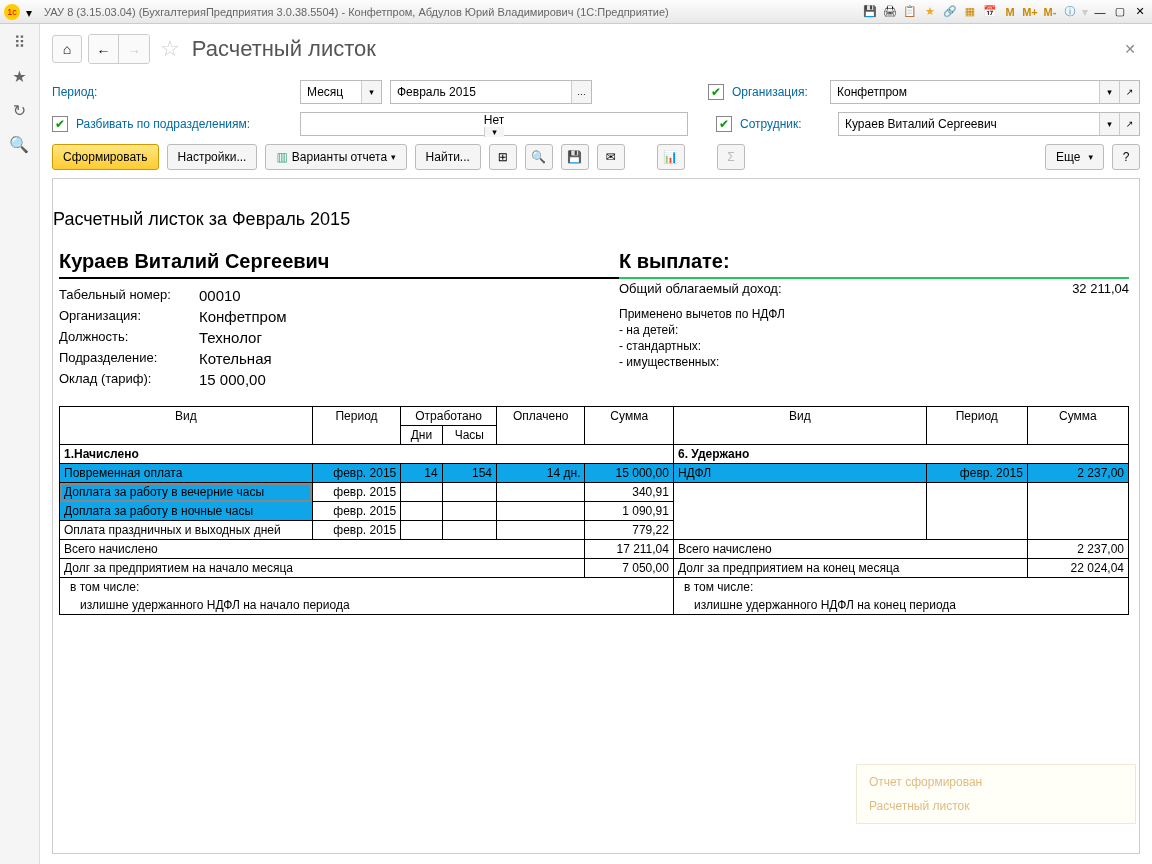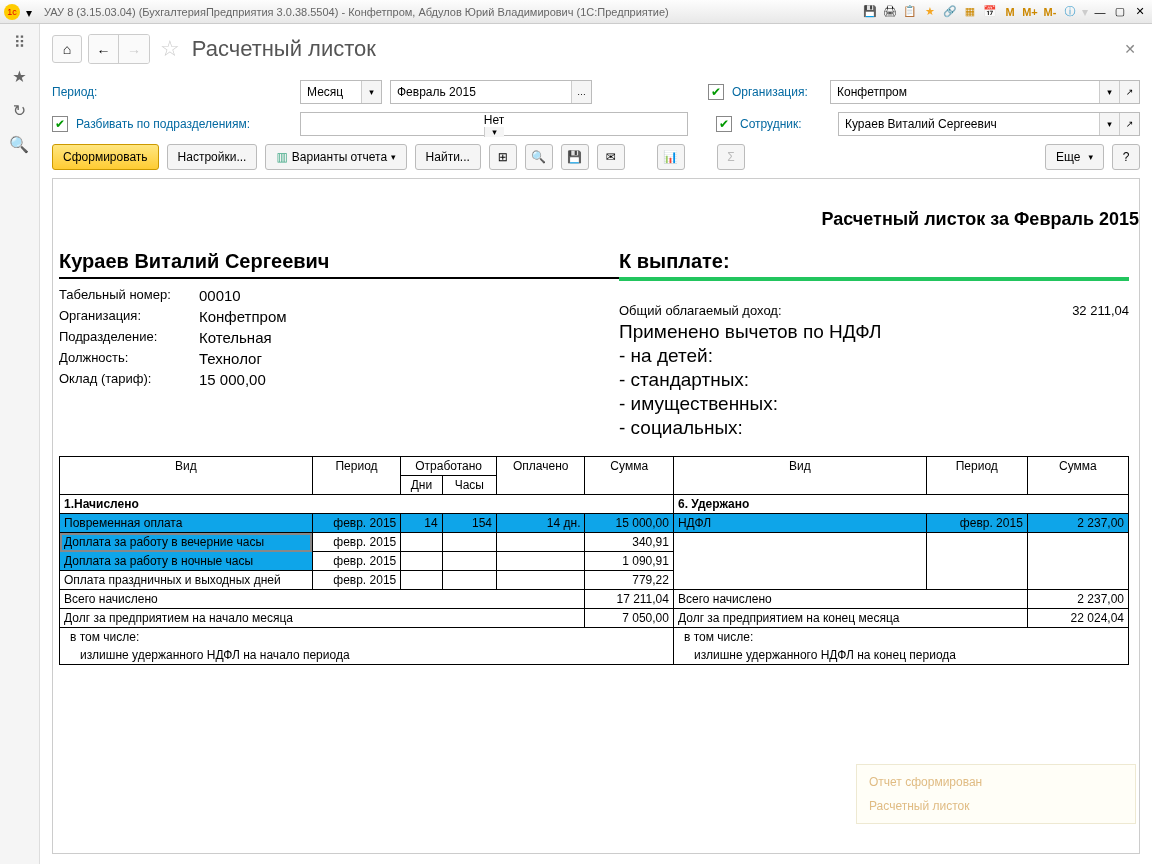--- a/index.html
+++ b/index.html
@@ -27,33 +27,33 @@
 .combo-text { padding: 0 6px; flex: 1; }
 .combo-btn { width: 20px; height: 100%; border-left: 1px solid #ccc; display: flex; align-items: center; justify-content: center; font-size: 9px; cursor: pointer; background:#f5f5f5;}
 .check { width:16px; height:16px; border:1px solid #888; background:#fff; display:flex;align-items:center;justify-content:center;color:#090;font-size:12px;cursor:pointer;}
 .toolbar { display: flex; align-items: center; gap: 8px; margin-bottom: 8px; }
 .btn { height: 26px; padding: 0 10px; border: 1px solid #bbb; background: #f5f5f5; border-radius: 3px; display: flex; align-items: center; gap: 4px; cursor: pointer; font-size:12px;}
 .btn-primary { background: linear-gradient(#ffe680, #ffcc33); border-color: #cc9900; font-weight: normal; }
 .btn-icon { width:28px; padding:0; justify-content:center;}
 .spacer { flex: 1; }
 .report-area { flex: 1; border: 1px solid #ccc; overflow: auto; position: relative; background:#fff;}
 .report-inner { padding: 14px 0 14px 0; }
-.report-title { text-align: right; font-size: 18px; font-weight: bold; margin: 16px 0 20px; }
+.report-title { text-align: left; font-size: 18px; font-weight: normal; margin: 16px 0 20px; }
 .info-row { display: flex; }
 .info-left { width: 560px; margin-left: 6px; }
 .info-right { flex: 1; margin-right: 10px;}
 .emp-name { font-size: 20px; font-weight: bold; border-bottom: 2px solid #000; padding-bottom: 4px; }
-.pay-title { font-size: 20px; font-weight: bold; border-bottom: 4px solid #22c55e; padding-bottom: 4px; }
+.pay-title { font-size: 20px; font-weight: bold; border-bottom: 2px solid #22c55e; padding-bottom: 4px; }
 .info-grid { margin-top: 6px; }
 .info-line { display: flex; padding: 2px 0; font-size: 13px;}
 .info-label { width: 140px; }
 .info-value { }
-.ded-list { margin-top: 0; font-size: 19px;}
+.ded-list { margin-top: 8px; font-size: 12px;}
 .ded-list div { padding: 1px 0; }
-.income-row{display:flex;justify-content:space-between;font-size:13px;padding:2px 0;margin-top:20px;}
+.income-row{display:flex;justify-content:space-between;font-size:13px;padding:2px 0;}
 .payroll { margin: 16px 6px 0; border-collapse: collapse; width: calc(100% - 16px); font-size: 12px;}
 .payroll td, .payroll th { border: 1px solid #000; padding: 2px 4px; vertical-align: top; }
 .payroll th { font-weight: normal; text-align: center; }
 .section-h { font-weight: bold; text-align: left !important; }
 .num { text-align: right; }
 .highlight { background: #0ea5e9; }
 .notification { position: absolute; right: 16px; bottom: 40px; width: 280px; background: #fffef5; border: 1px solid #e8e0c0; padding: 10px 12px; font-size: 12px; color: #d4a050; opacity:0.7;}
 .notification .nt{margin-bottom:10px;}
 </style>
 </head>
@@ -179,45 +179,44 @@
             <div class="info-grid">
               <div class="info-line">
                   <span class="info-label">Табельный номер:</span>
                   <span class="info-value" style="font-size:15px;">00010</span>
                 </div>
               <div class="info-line">
                   <span class="info-label">Организация:</span>
                   <span class="info-value" style="font-size:15px;">Конфетпром</span>
                 </div>
               <div class="info-line">
+                  <span class="info-label">Должность:</span>
+                  <span class="info-value" style="font-size:15px;">Технолог</span>
+                </div>
+              <div class="info-line">
                   <span class="info-label">Подразделение:</span>
                   <span class="info-value" style="font-size:15px;">Котельная</span>
-                </div>
-              <div class="info-line">
-                  <span class="info-label">Должность:</span>
-                  <span class="info-value" style="font-size:15px;">Технолог</span>
                 </div>
               <div class="info-line">
                   <span class="info-label">Оклад (тариф):</span>
                   <span class="info-value" style="font-size:15px;">15 000,00</span>
                 </div>
             </div>
           </div>
           <div class="info-right">
             <div class="pay-title">К выплате:</div>
             <div class="income-row">
                 <span>Общий облагаемый доход:</span>
                 <span>32 211,04</span>
               </div>
             <div class="ded-list">
               <div>Применено вычетов по НДФЛ</div>
               <div>- на детей:</div>
               <div>- стандартных:</div>
               <div>- имущественных:</div>
-              <div>- социальных:</div>
             </div>
           </div>
         </div>
 
         <table class="payroll">
           <tbody>
               <tr>
             <th rowspan="2" style="width:200px;">Вид</th>
             <th rowspan="2" style="width:70px;">Период</th>
             <th colspan="2">Отработано</th>

